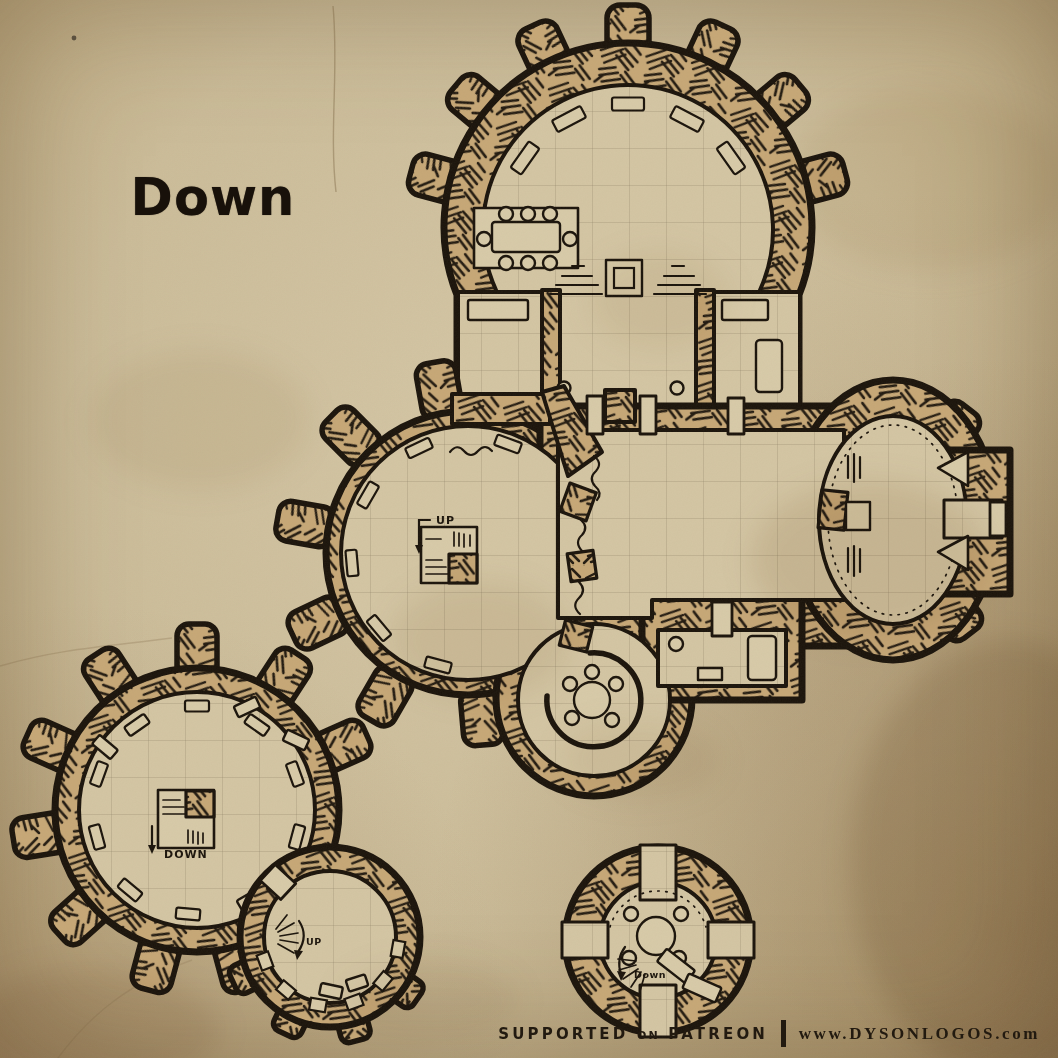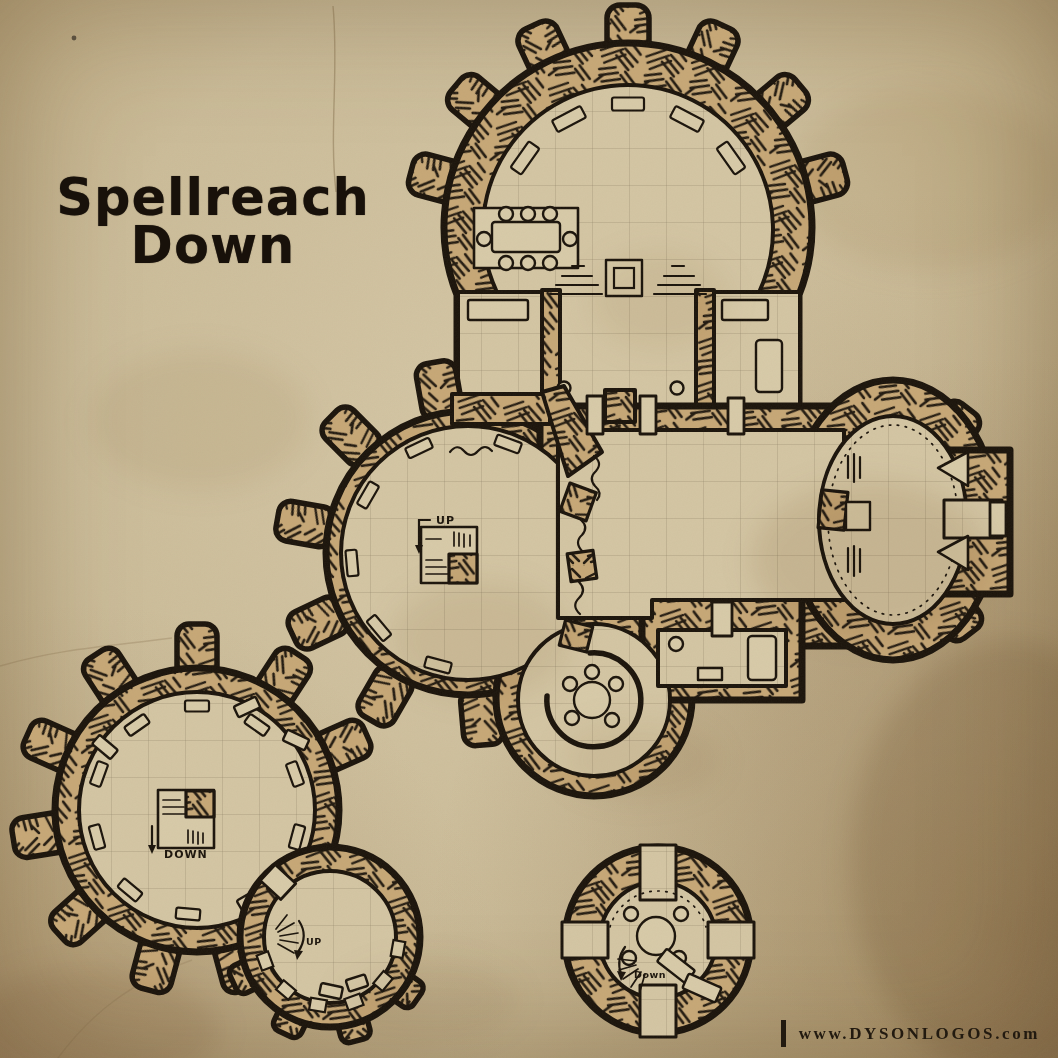--- a/index.html
+++ b/index.html
@@ -411,22 +411,26 @@
     <ellipse cx="90" cy="1030" rx="130" ry="60" fill="#a0845c" opacity=".16"></ellipse>
     <ellipse cx="430" cy="1000" rx="90" ry="40" fill="#a0845c" opacity=".10"></ellipse>
     <ellipse cx="640" cy="760" rx="80" ry="40" fill="#b49a72" opacity=".12"></ellipse>
     <ellipse cx="930" cy="180" rx="140" ry="90" fill="#d8cdb0" opacity=".25"></ellipse>
   </g>
 
   <rect width="1058" height="1058" filter="url(#grain)"></rect>
 </svg>
 
 <div class="title">
-  <span>Spellreach</span>
   <span>Down</span>
 </div>
 
 <div class="credits">
+  <div class="left">
+    <span>SUPPORTED</span>
+    <span class="on">ON</span>
+    <span>PATREON</span>
+  </div>
   <div class="bar"></div>
   <div class="url">www.DYSONLOGOS.com</div>
 </div>
 
 </div>
 
 </body></html>

